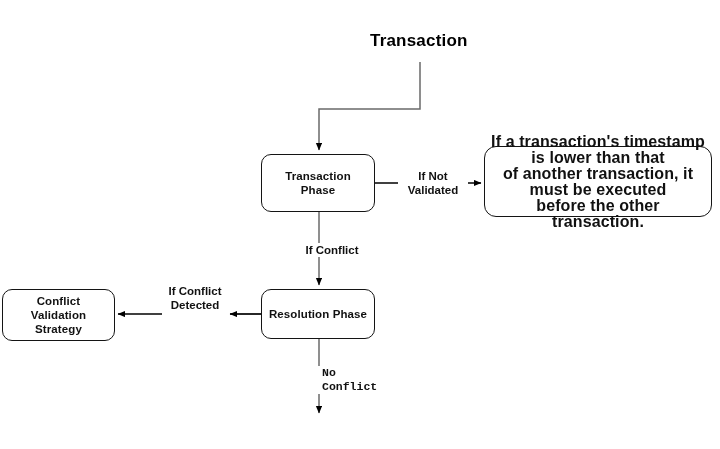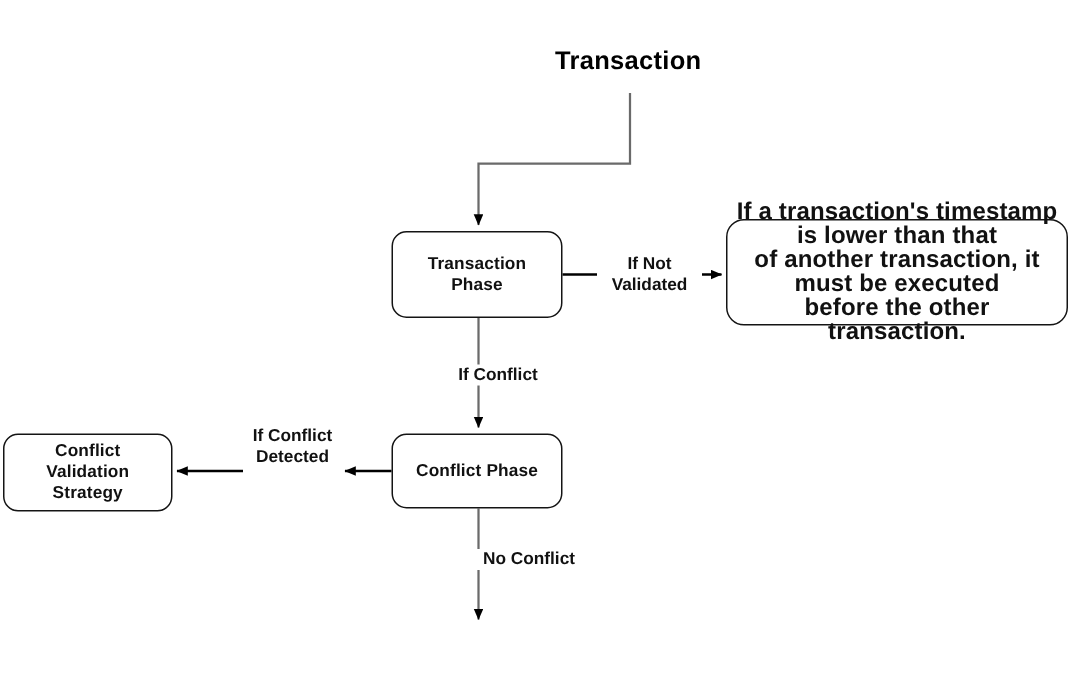--- a/index.html
+++ b/index.html
@@ -109,32 +109,32 @@
     <span class="lbl">Transaction Phase</span>
   </div>
 
   <div class="node note" style="left:484px; top:122px; width:228px; height:71px;">
     <span class="lbl">If a transaction's timestamp is lower than that
 of another transaction, it must be executed
 before the other transaction.</span>
   </div>
 
   <div class="node" style="left:261px; top:265px; width:114px; height:50px;">
-    <span class="lbl">Conflict Phase</span>
+    <span class="lbl">Resolution Phase</span>
   </div>
 
   <div class="node" style="left:2px; top:265px; width:113px; height:52px;">
     <span class="lbl">Conflict Validation
 Strategy</span>
   </div>
 
 
   <div class="edge-label" style="left:398px; top:145px; width:70px;">If Not
 Validated</div>
 
   <div class="edge-label" style="left:282px; top:219px; width:100px;">If Conflict</div>
 
   <div class="edge-label" style="left:157px; top:260px; width:76px;">If Conflict
 Detected</div>
 
-  <div class="edge-label" style="left:286px; top:342px; width:100px; text-align:left; padding-left:36px; box-sizing:border-box;">No Conflict</div>
+  <div class="edge-label" style="left:286px; top:342px; width:100px; text-align:left; padding-left:36px; box-sizing:border-box;font-family:Liberation Mono, monospace;">No Conflict</div>
 
 </div>
 
 </body></html>

